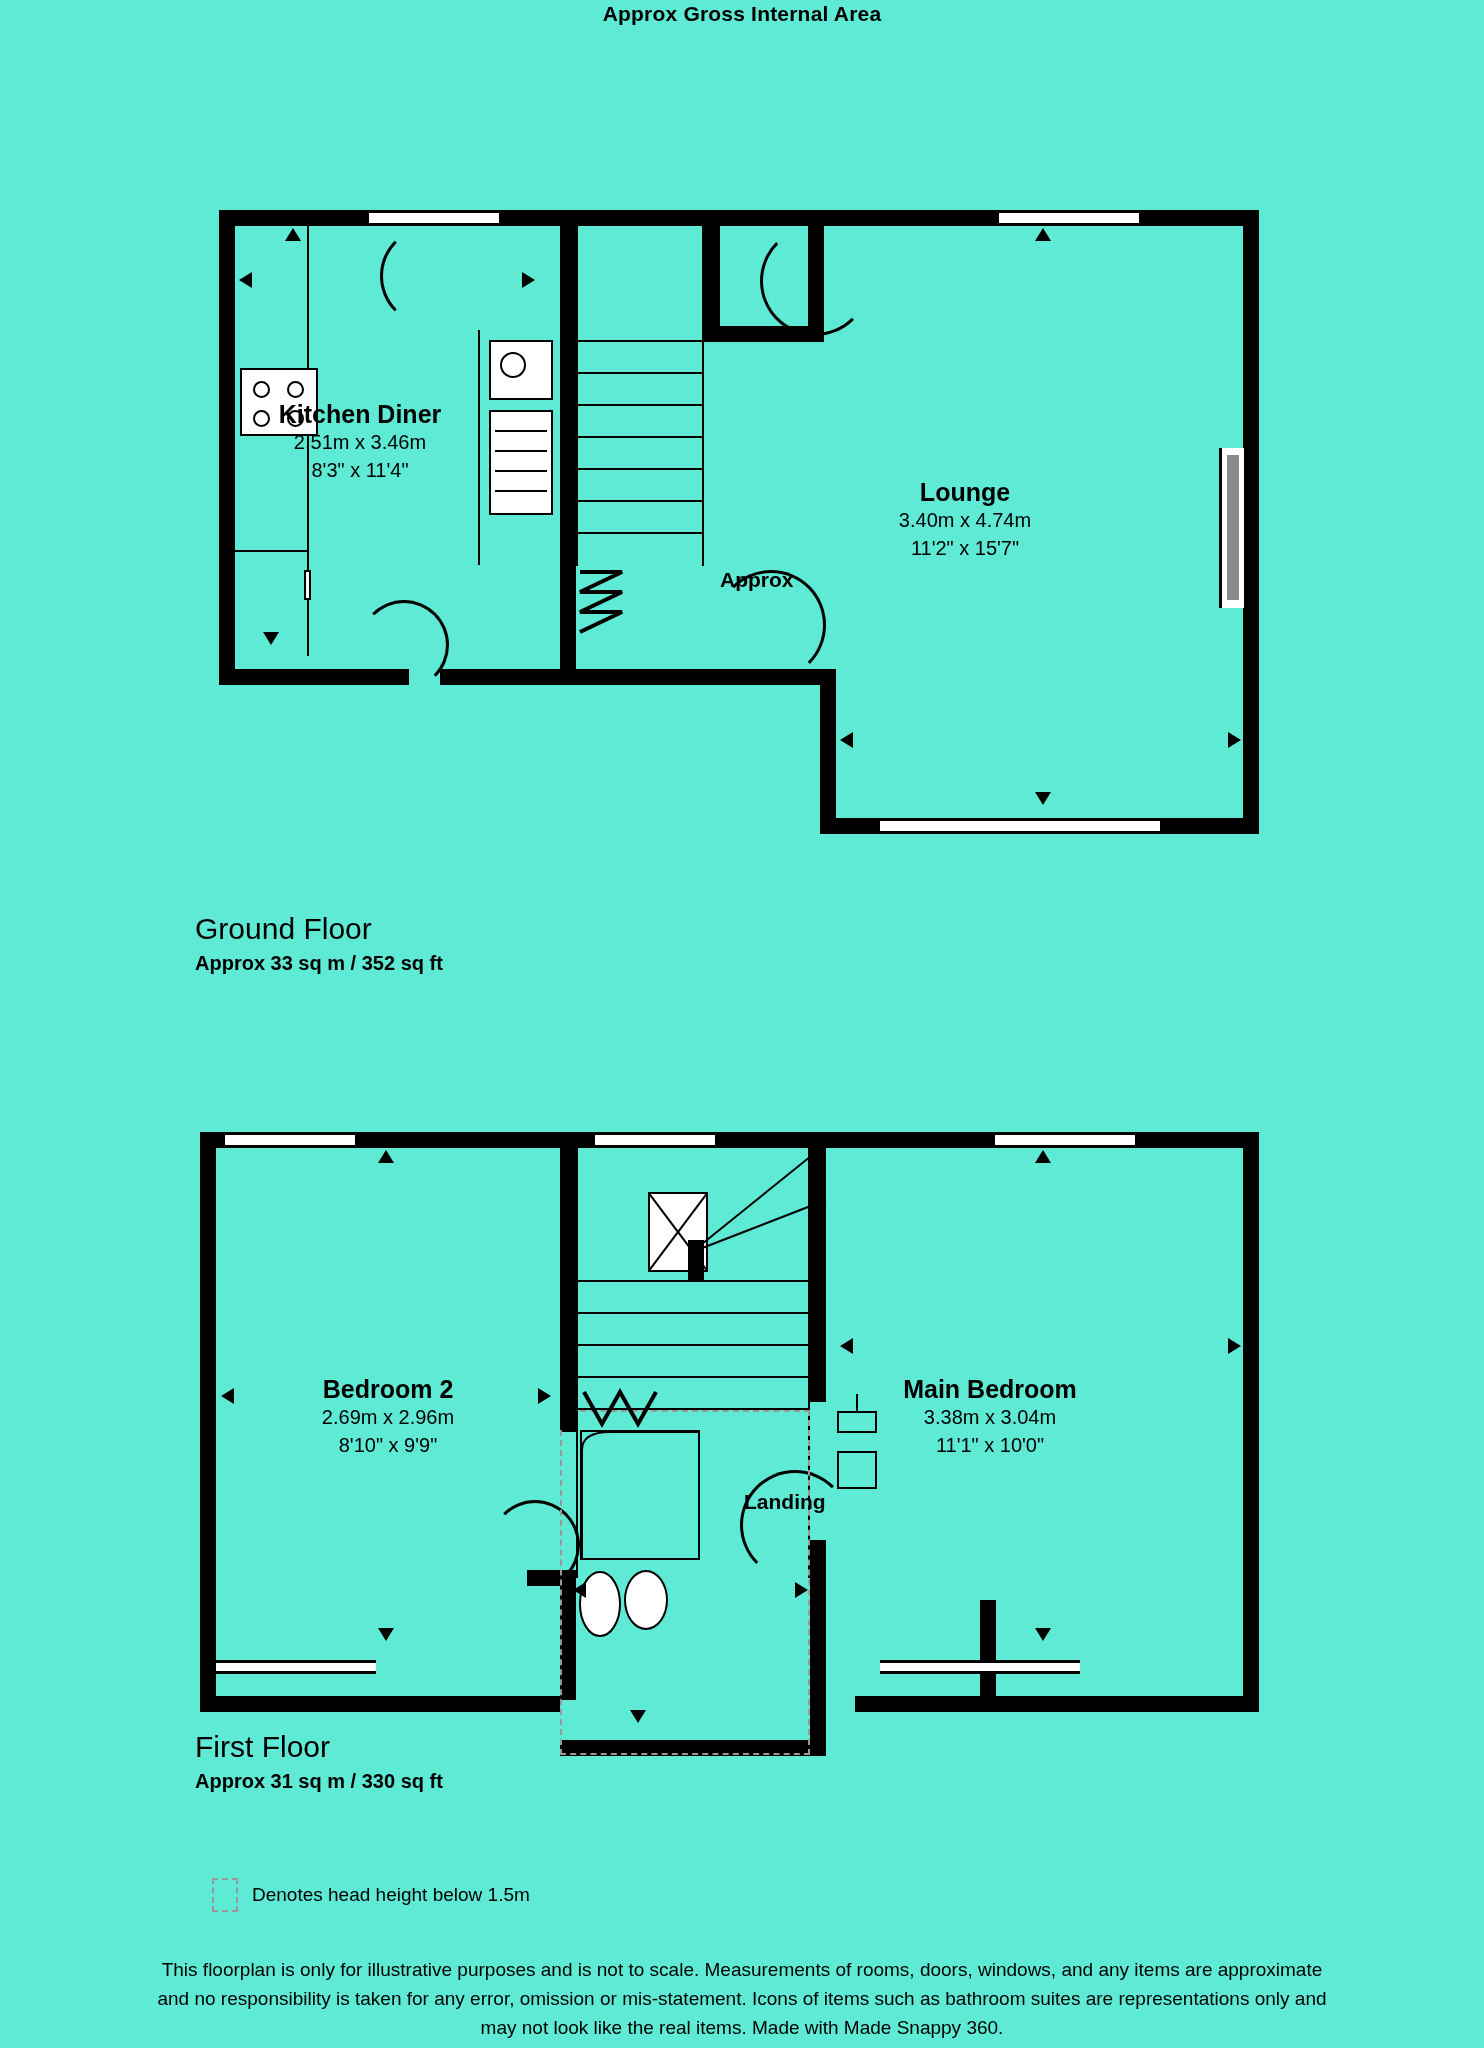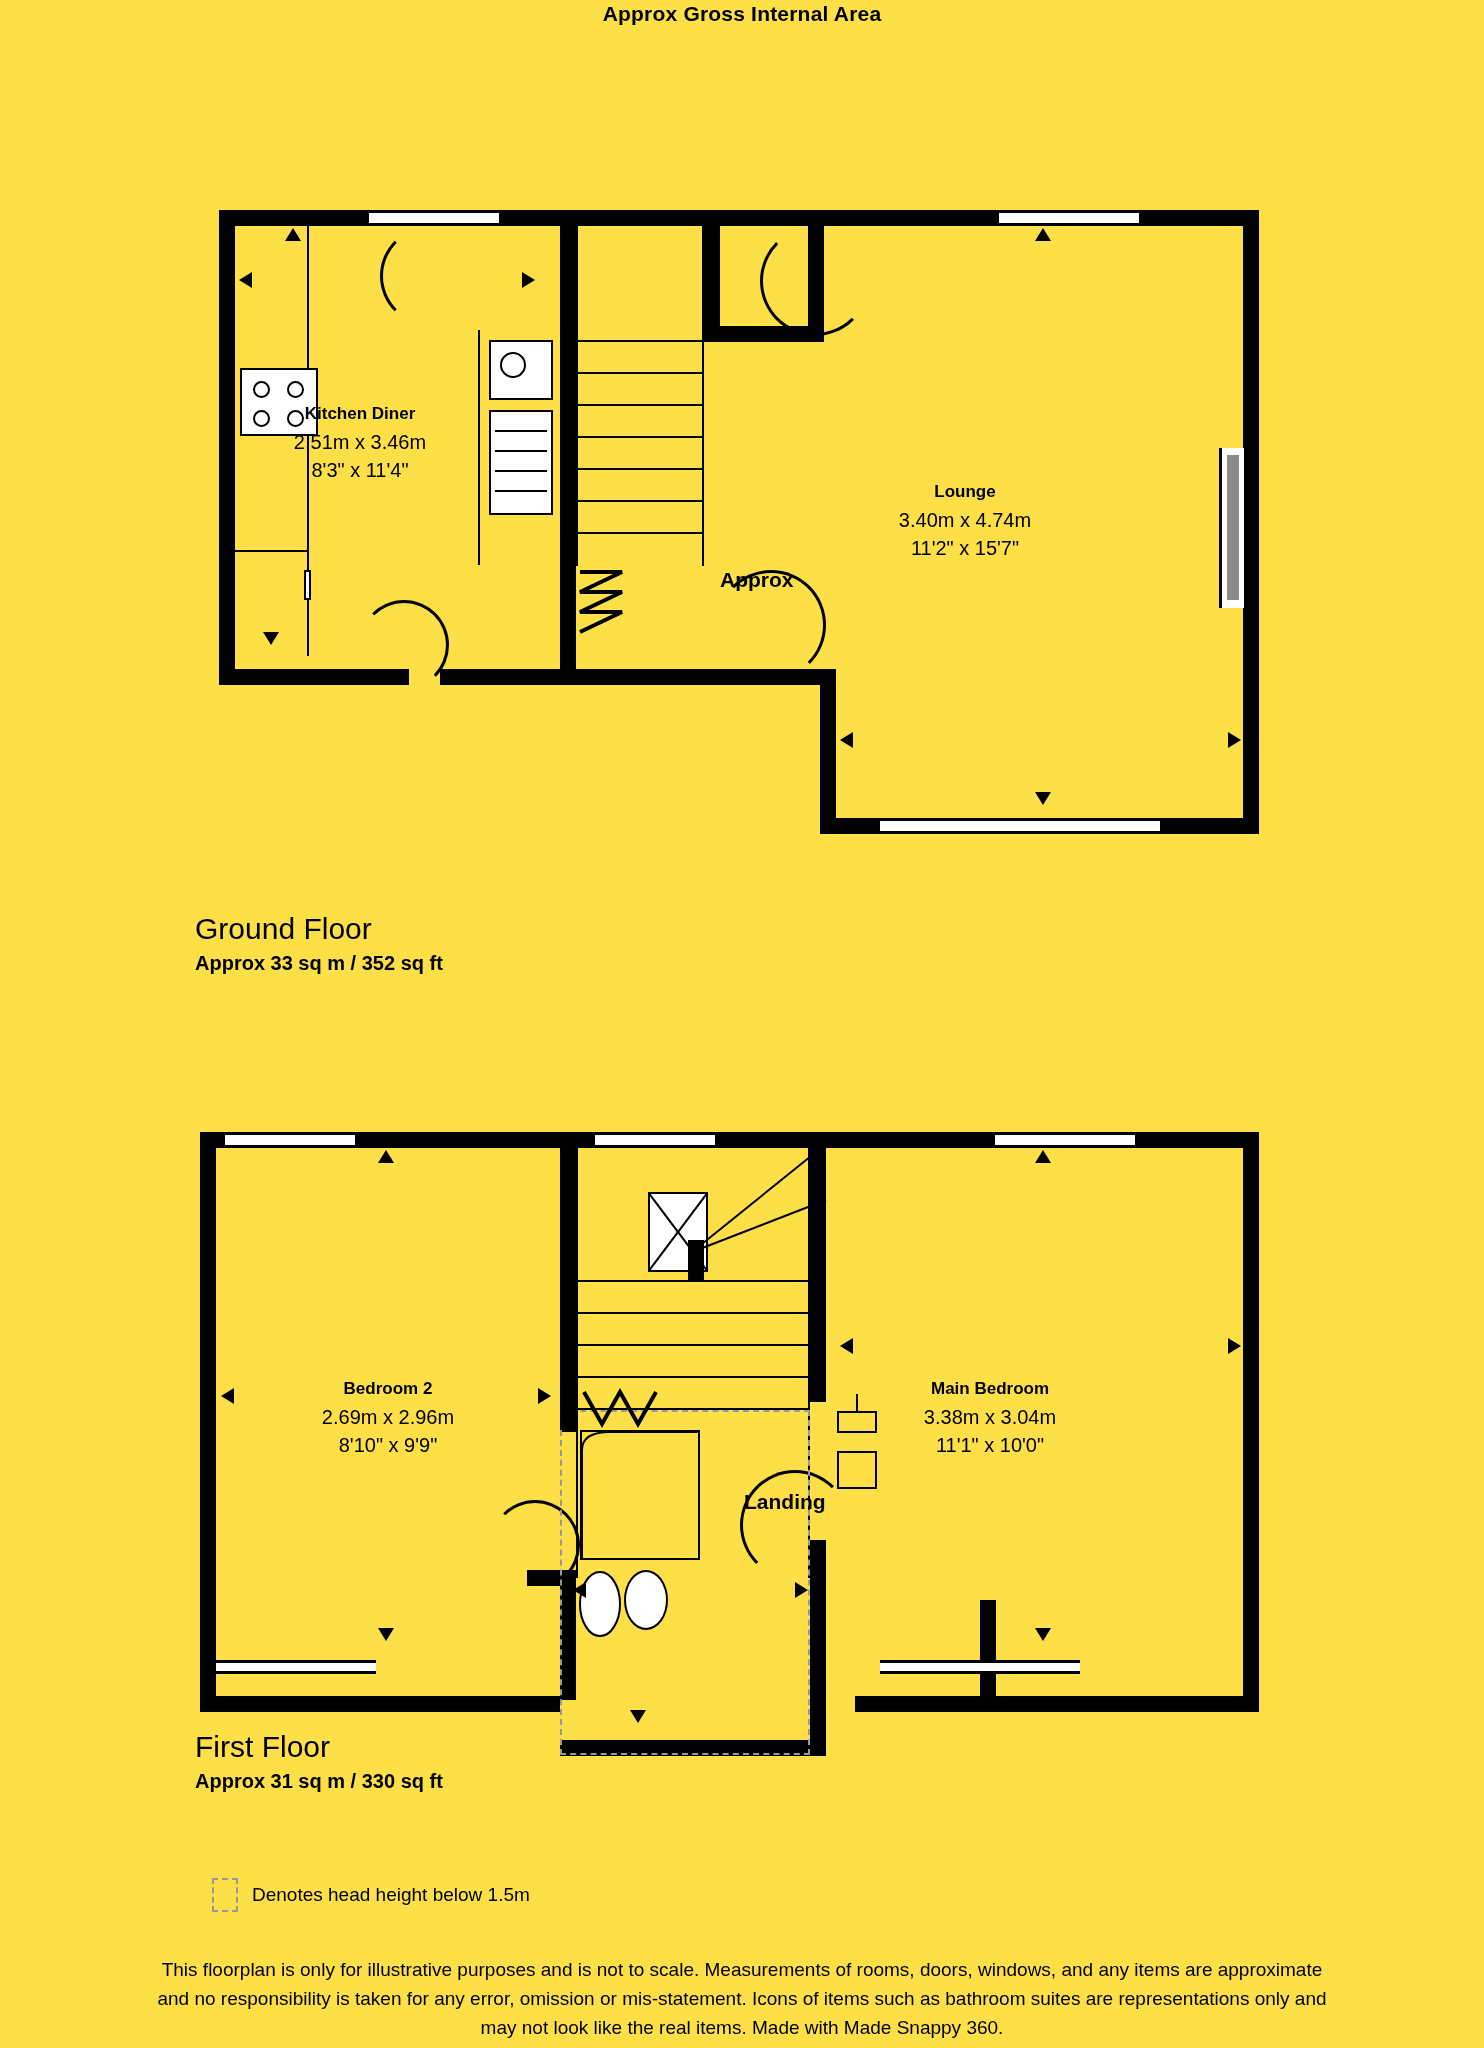--- a/index.html
+++ b/index.html
@@ -7,21 +7,21 @@
     margin: 0; padding: 0;
     background: #ffffff;
     font-family: "Liberation Sans", sans-serif;
     color: #000000;
   }
   #page {
     position: relative;
     width: 1484px;
     height: 2048px;
     overflow: hidden;
-    background: #fde047;
+    background: #5eead4;
   }
 
   
   .header {
     position: absolute;
     top: 0px; left: 0; width: 100%;
     text-align: center;
   }
   .header .line {
     font-size: 21px;
@@ -41,21 +41,21 @@
     position: absolute;
     background: #000000;
   }
   .room-label {
     position: absolute;
     text-align: center;
     line-height: 28px;
     white-space: nowrap;
   }
   .room-label .name {
-    font-size: 17px;
+    font-size: 25px;
     font-weight: bold;
   }
   .room-label .dim {
     font-size: 20px;
     font-weight: normal;
   }
   .plain-label {
     position: absolute;
     font-size: 21px;
     font-weight: bold;

